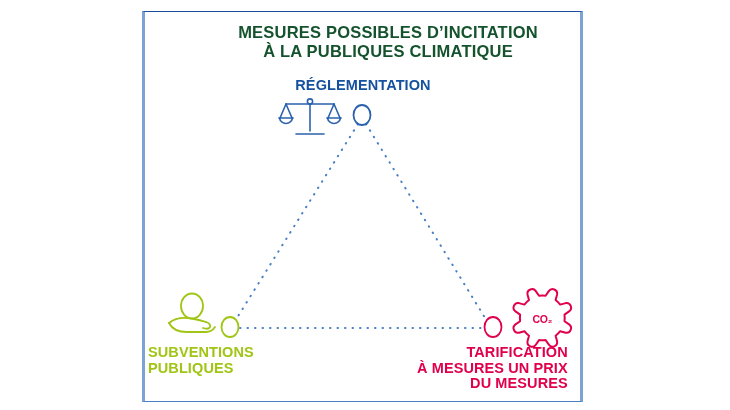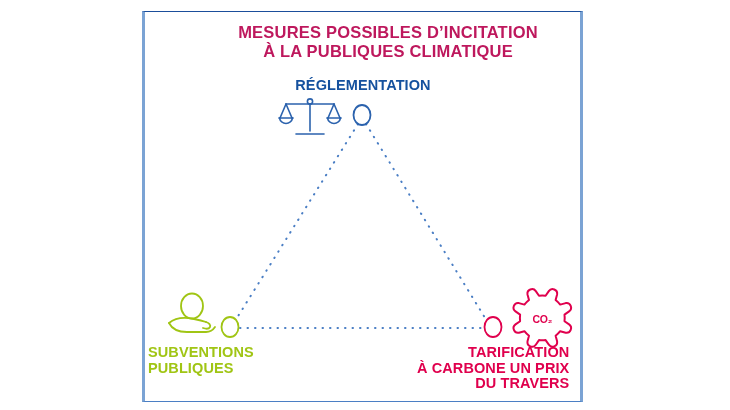--- a/index.html
+++ b/index.html
@@ -36,21 +36,21 @@
     background: #ffffff;
   }
 
   
   #title {
     position: absolute;
     left: 142px;
     top: 23px;
     width: 492px;
     text-align: center;
-    color: #be185d;
+    color: #14532d;
     font-size: 16.5px;
     font-weight: bold;
     line-height: 19px;
     letter-spacing: 0.2px;
   }
   #title .line { display: block; white-space: nowrap; }
 
   
   #diagram-svg {
     position: absolute;
@@ -195,17 +195,17 @@
     <span class="line">RÉGLEMENTATION</span>
   </div>
 
   <div class="node-label" id="label-subventions">
     <span class="line">SUBVENTIONS</span>
     <span class="line">PUBLIQUES</span>
   </div>
 
   <div class="node-label" id="label-tarification">
     <span class="line">TARIFICATION</span>
-    <span class="line">À CARBONE UN PRIX</span>
-    <span class="line">DU TRAVERS</span>
+    <span class="line">À MESURES UN PRIX</span>
+    <span class="line">DU MESURES</span>
   </div>
 
 </div>
 
 </body></html>

